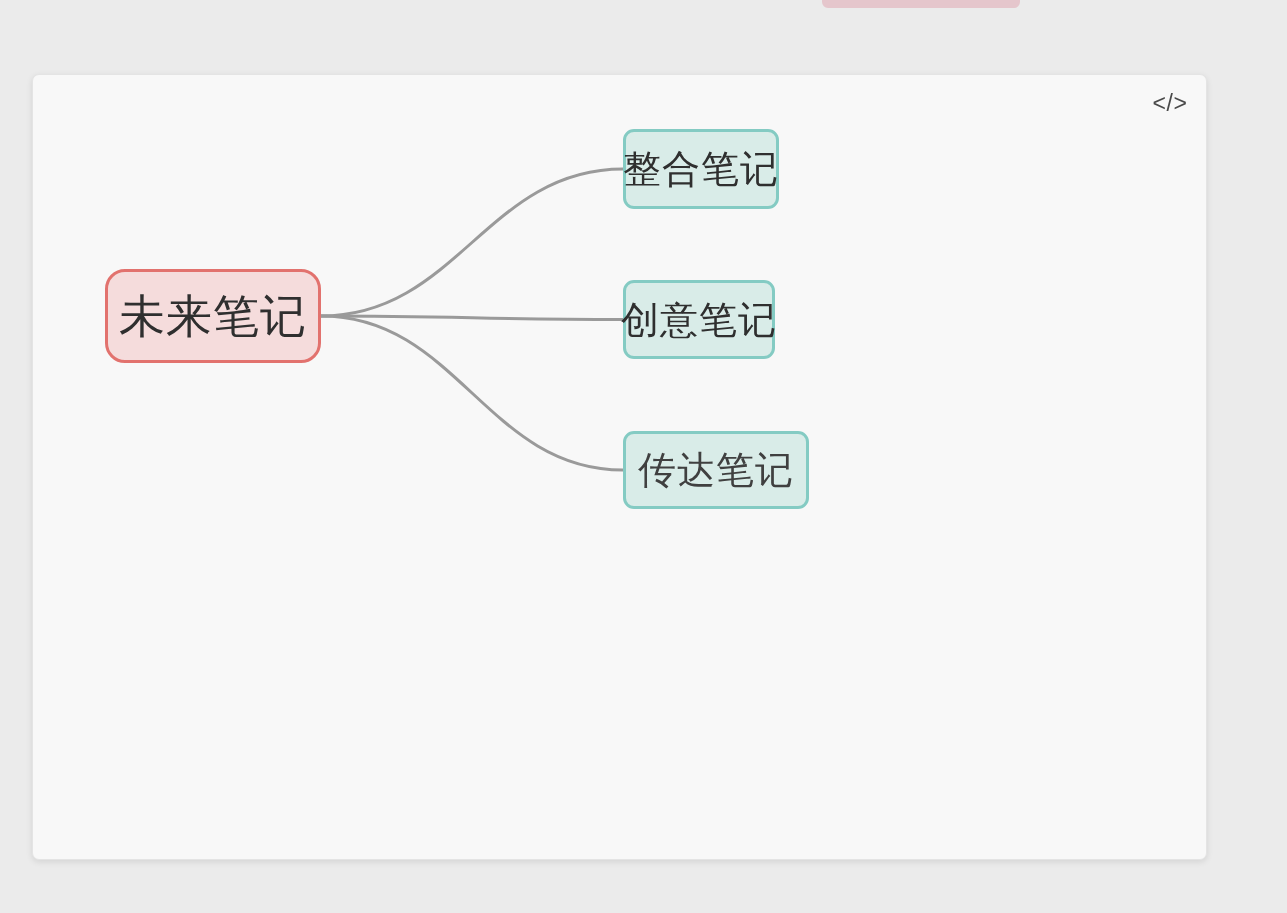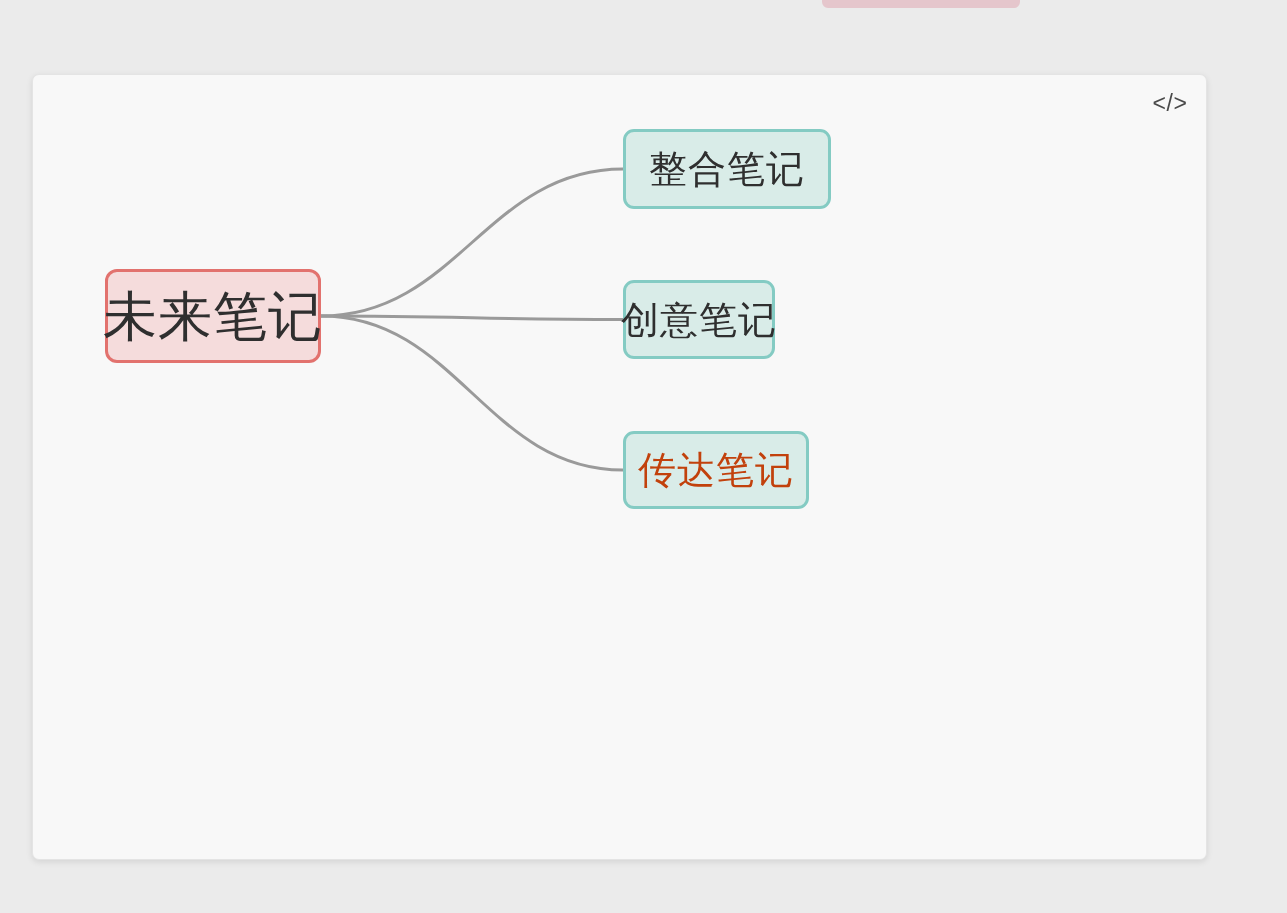--- a/index.html
+++ b/index.html
@@ -86,22 +86,22 @@
     cursor: default;
   }
   .node-label {
     display: block;
     line-height: 1;
   }
 
   .node.root {
     background: #f5dcdc;
     border: 3px solid #e2726e;
-    border-radius: 12px;
-    font-size: 54px;
+    border-radius: 20px;
+    font-size: 46px;
     letter-spacing: 1px;
   }
   .node.branch {
     background: #d9ece8;
     border: 3px solid #84cbc3;
     border-radius: 11px;
     font-size: 38px;
     letter-spacing: 1px;
   }
 </style>
@@ -119,29 +119,29 @@
           <path d="M 288 241 C 423.9 241, 454.1 94, 590 94" stroke="#9a9a9a" stroke-width="3" fill="none"></path>
           <path d="M 288 241 C 423.9 241, 454.1 244.5, 590 244.5" stroke="#9a9a9a" stroke-width="3" fill="none"></path>
           <path d="M 288 241 C 423.9 241, 454.1 395, 590 395" stroke="#9a9a9a" stroke-width="3" fill="none"></path>
         </g>
     </svg>
 
     <div class="node root" style="left: 72px; top: 194px; width: 216px; height: 94px; background: rgb(245, 220, 220); border-color: rgb(226, 114, 110); color: rgb(47, 47, 47);">
       <span class="node-label">未来笔记</span>
     </div>
 
-    <div class="node branch" style="left: 590px; top: 54px; width: 208px; height: 80px; background: rgb(217, 236, 232); border-color: rgb(132, 203, 195); color: rgb(47, 47, 47); align-items: center;">
+    <div class="node branch" style="left: 590px; top: 54px; width: 156px; height: 80px; background: rgb(217, 236, 232); border-color: rgb(132, 203, 195); color: rgb(47, 47, 47); align-items: center;">
       <span class="node-label">整合笔记</span>
     </div>
 
     <div class="node branch" style="left: 590px; top: 205px; width: 152px; height: 79px; background: rgb(217, 236, 232); border-color: rgb(132, 203, 195); color: rgb(47, 47, 47);">
       <span class="node-label">创意笔记</span>
     </div>
 
-    <div class="node branch" style="left: 590px; top: 356px; width: 186px; height: 78px; background: rgb(217, 236, 232); border-color: rgb(132, 203, 195); color: #c2410c; text-align: right;">
+    <div class="node branch" style="left: 590px; top: 356px; width: 186px; height: 78px; background: rgb(217, 236, 232); border-color: rgb(132, 203, 195); color: #404040; text-align: right;">
       <span class="node-label">传达笔记</span>
     </div>
 
   </div>
 
   <button id="code-toggle">&lt;/&gt;</button>
 
 </div>
 
 </body></html>

